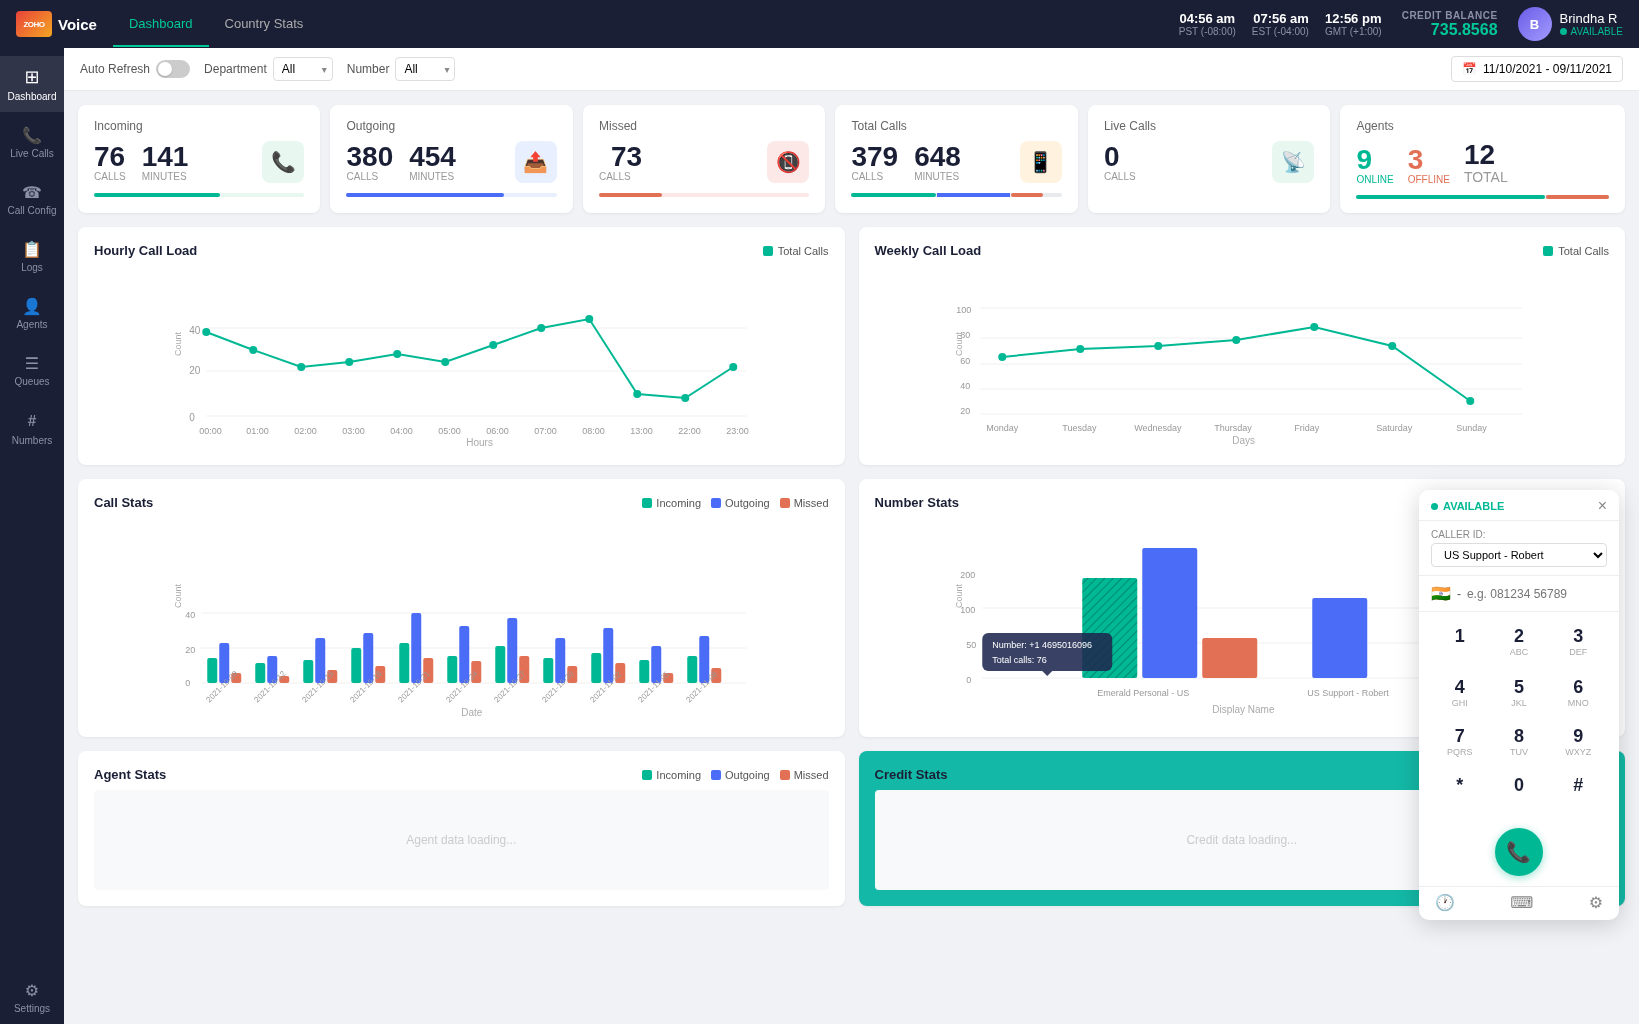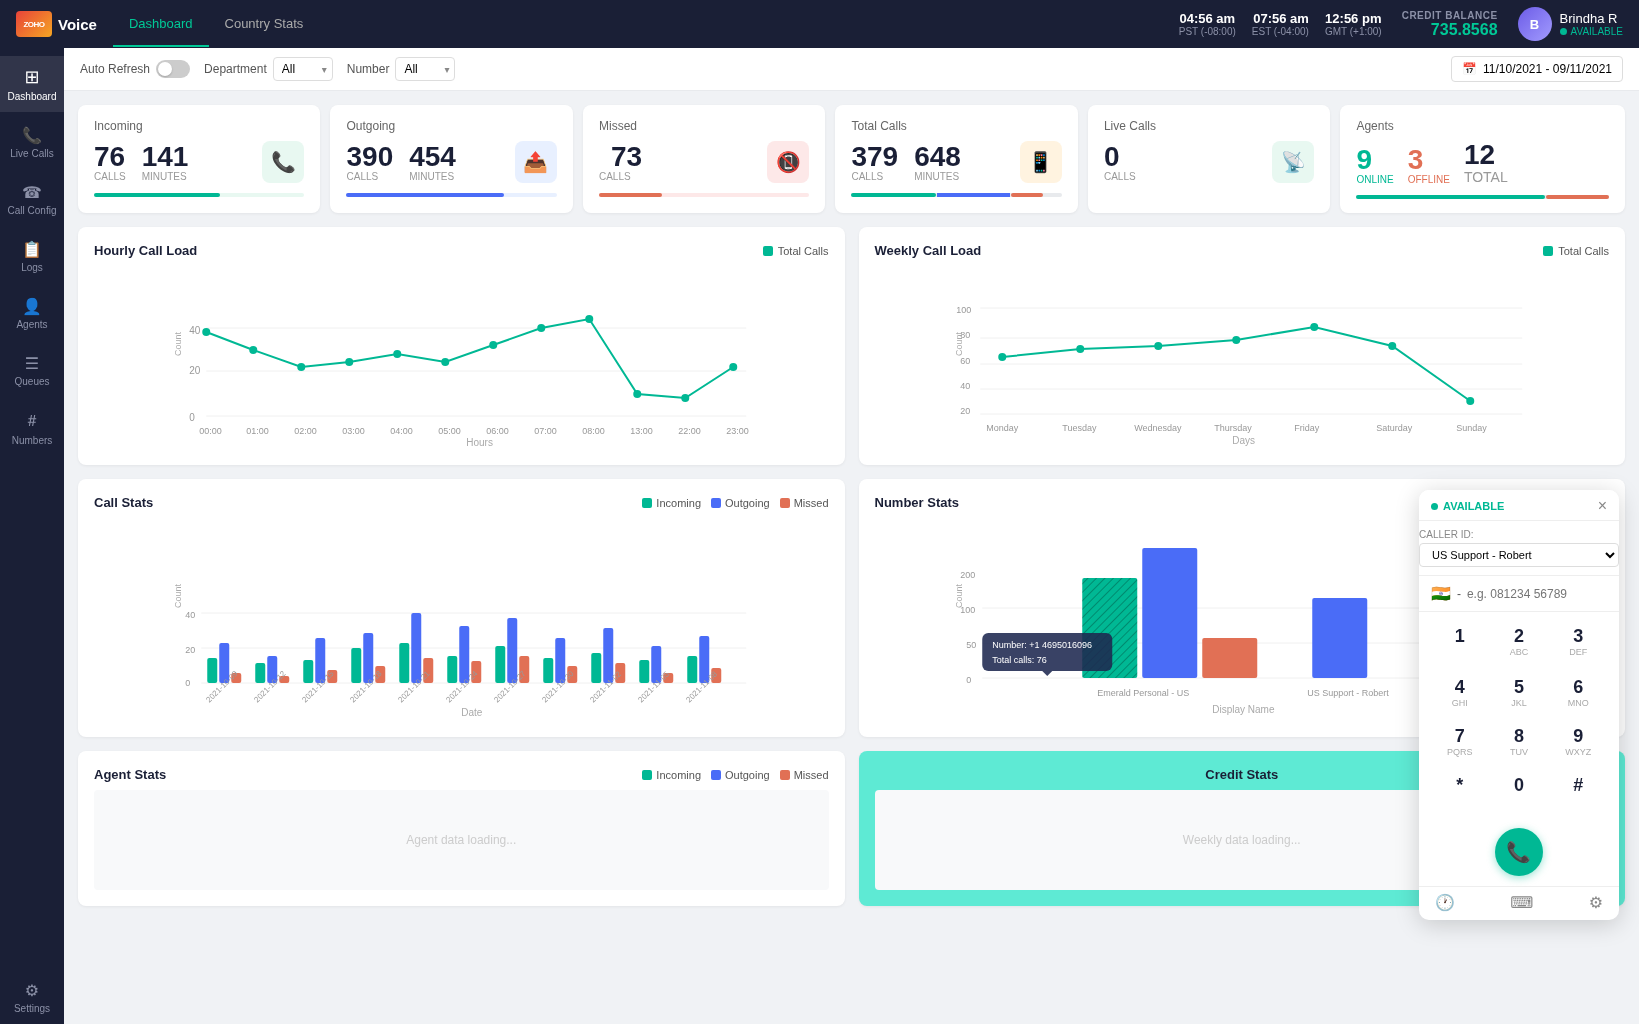--- a/index.html
+++ b/index.html
@@ -152,21 +152,21 @@
             <div style="height:4px;background:#e8f8f1;border-radius:2px;margin-top:10px;">
               <div style="width:60%;height:100%;background:#00b894;border-radius:2px;"></div>
             </div>
           </div>
 
           <div style="background:#fff;border-radius:8px;padding:14px 16px;flex:1;box-shadow:0 1px 3px rgba(0,0,0,0.06);">
             <div style="font-size:12px;color:#666;margin-bottom:8px;">Outgoing</div>
             <div style="display:flex;align-items:center;justify-content:space-between;">
               <div style="display:flex;gap:16px;align-items:flex-end;">
                 <div>
-                  <div style="font-size:28px;font-weight:700;color:#1a1f36;line-height:1;">390</div>
+                  <div style="font-size:28px;font-weight:700;color:#1a1f36;line-height:1;">380</div>
                   <div style="font-size:10px;color:#999;">CALLS</div>
                 </div>
                 <div>
                   <div style="font-size:28px;font-weight:700;color:#1a1f36;line-height:1;">454</div>
                   <div style="font-size:10px;color:#999;">MINUTES</div>
                 </div>
               </div>
               <div style="width:42px;height:42px;border-radius:8px;background:#e8f0ff;display:flex;align-items:center;justify-content:center;font-size:20px;">📤</div>
             </div>
             <div style="height:4px;background:#e8f0ff;border-radius:2px;margin-top:10px;">
@@ -511,40 +511,40 @@
                   </div>
                 <div style="display:flex;align-items:center;gap:4px;">
                     <div style="width:10px;height:10px;background:#e17055;border-radius:2px;"></div>
                     <span>Missed</span>
                   </div>
               </div>
             </div>
             <div style="height:100px;background:#f8f9fa;border-radius:4px;display:flex;align-items:center;justify-content:center;color:#ccc;font-size:12px;">Agent data loading...</div>
           </div>
 
-          <div style="flex:1;background:#5eead4;border-radius:8px;padding:16px;box-shadow:0 1px 3px rgba(0,0,0,0.06);text-align:center;">
+          <div style="flex:1;background:#14b8a6;border-radius:8px;padding:16px;box-shadow:0 1px 3px rgba(0,0,0,0.06);">
             <div style="font-size:13px;font-weight:600;color:#1a1f36;margin-bottom:8px;">Credit Stats</div>
-            <div style="height:100px;background:#f8f9fa;border-radius:4px;display:flex;align-items:center;justify-content:center;color:#ccc;font-size:12px;">Weekly data loading...</div>
+            <div style="height:100px;background:#f8f9fa;border-radius:4px;display:flex;align-items:center;justify-content:center;color:#ccc;font-size:12px;">Credit data loading...</div>
           </div>
         </div>
 
       </div>
     </div>
   </div>
 </div>
 
 <div class="dialpad-overlay">
   <div style="background:#fff;padding:8px 12px 6px;border-bottom:1px solid #eee;display:flex;align-items:center;justify-content:space-between;">
     <div style="display:flex;align-items:center;gap:5px;font-size:11px;font-weight:600;color:#00b894;">
       <div style="width:7px;height:7px;background:#00b894;border-radius:50%;"></div>
       <span>AVAILABLE</span>
     </div>
     <span style="color:#888;cursor:pointer;font-size:16px;line-height:1;">×</span>
   </div>
-  <div style="padding:8px 0;border-bottom:1px solid #eee;">
+  <div style="padding:8px 12px;border-bottom:1px solid #eee;">
     <div style="font-size:10px;color:#888;margin-bottom:3px;">
       <span>CALLER ID:</span>
     </div>
     <div style="display:flex;align-items:center;gap:4px;">
       <select style="width:100%;border:1px solid #ddd;border-radius:4px;padding:4px 8px;font-size:11px;background:#fff;">
         <option>US Support - Robert</option>
       </select>
     </div>
   </div>
   <div style="padding:8px 12px;display:flex;align-items:center;gap:6px;border-bottom:1px solid #eee;">

